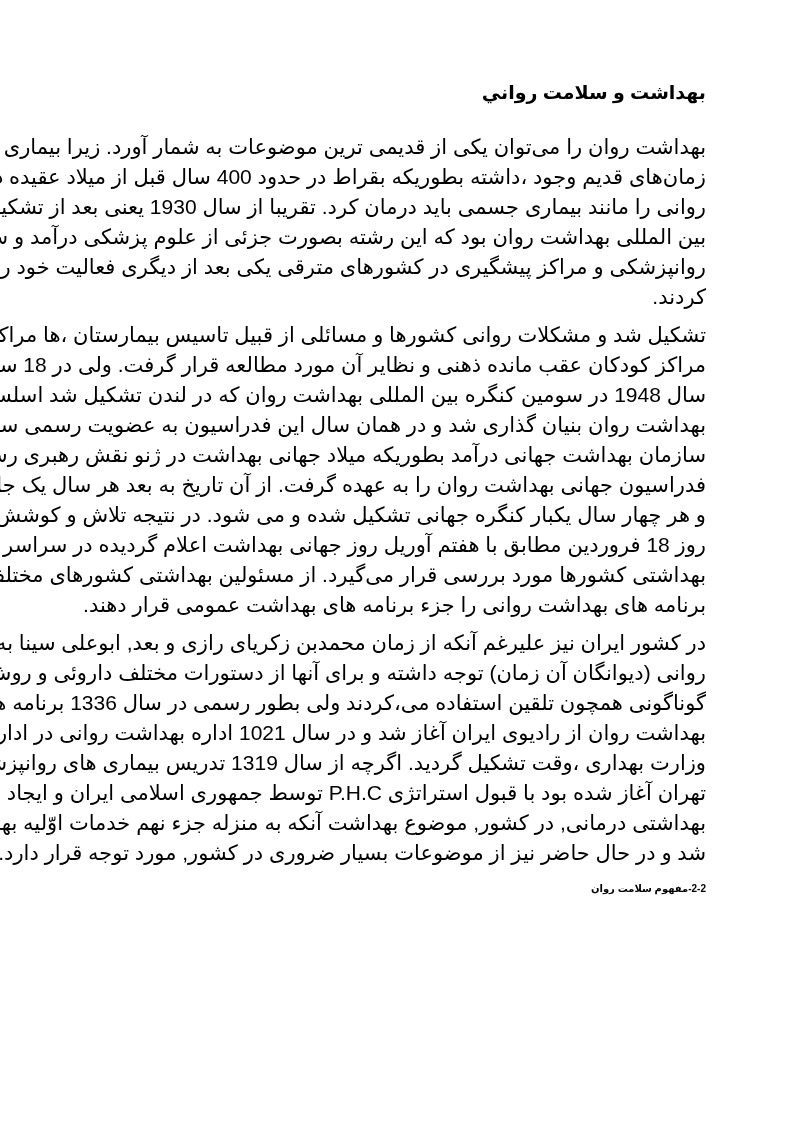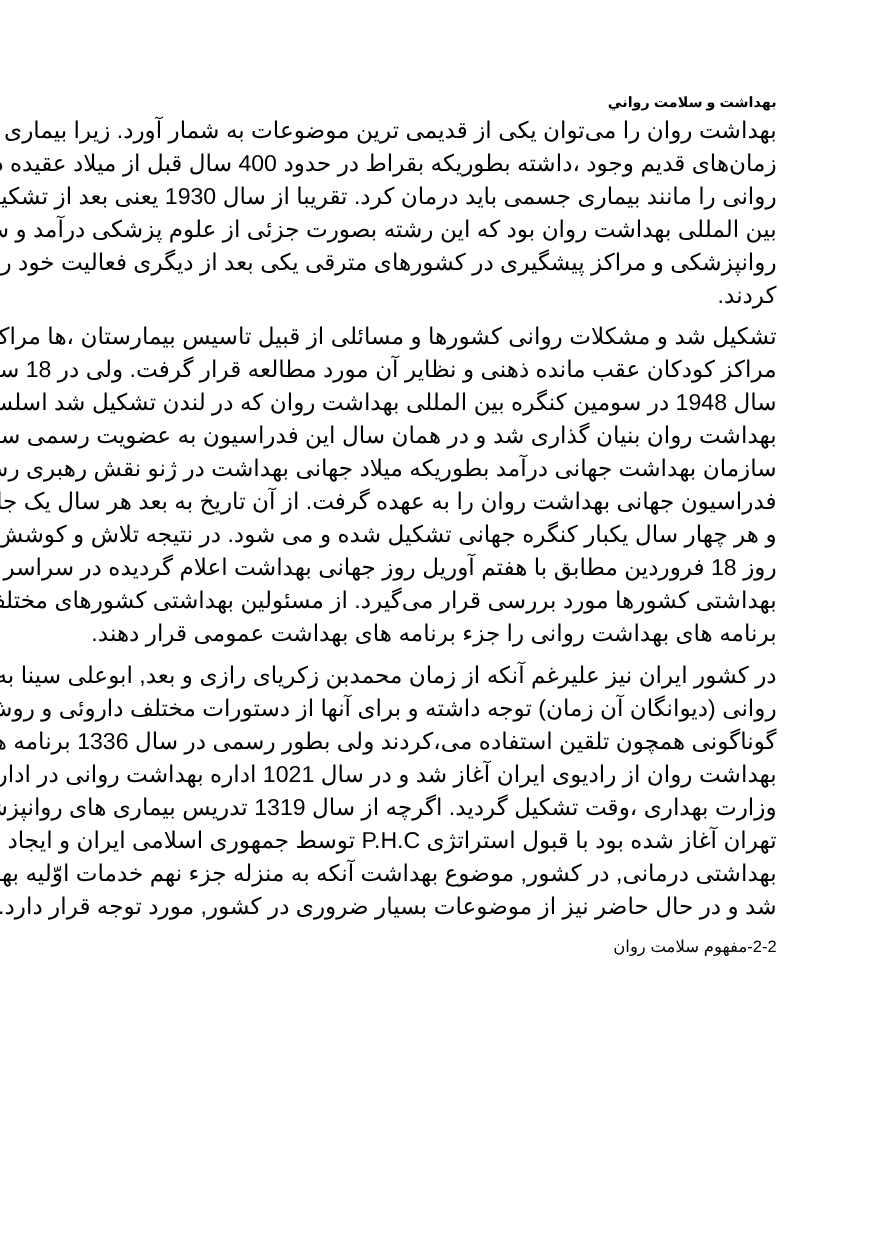--- a/index.html
+++ b/index.html
@@ -1,23 +1,23 @@
 <!DOCTYPE html>
 <html><head>
 <meta charset="utf-8">
 <style>
   html, body { margin: 0; padding: 0; background: #ffffff; }
   body { width: 794px; height: 1123px; position: relative; overflow: hidden;
          font-family: "Liberation Sans", "DejaVu Sans", sans-serif; color: #000; }
   .page { position: absolute; left: 100px; top: 82px; width: 606px; direction: rtl; text-align: right; }
-  .heading { font-weight: bold; font-size: 13px; line-height: 22px; margin: 0 0 0 0; }
+  .heading { font-weight: bold; font-size: 19px; line-height: 22px; margin: 0 0 28px 0; }
   .para { font-size: 21px; line-height: 30px; margin: 0 0 8px 0; text-align: justify; text-align-last: right; }
   .para .line { display: block; white-space: nowrap; text-align: justify; text-align-last: justify; }
   .para .line.last { text-align-last: right; }
-  .subheading { font-weight: normal; font-size: 15px; line-height: 22px; margin-top: 10px; }
+  .subheading { font-weight: bold; font-size: 10px; line-height: 22px; margin-top: 10px; }
 </style>
 </head>
 <body>
 
 <div class="page">
   <div class="heading">بهداشت و سلامت رواني</div>
   <div id="paras">
       <div class="para">
         <span class="line">بهداشت روان را می‌توان یکی از قدیمی ترین موضوعات به شمار آورد. زیرا بیماری های روانی از</span>
         <span class="line">زمان‌های قدیم وجود ،داشته بطوریکه بقراط در حدود 400 سال قبل از میلاد عقیده داشته که بیماران</span>

